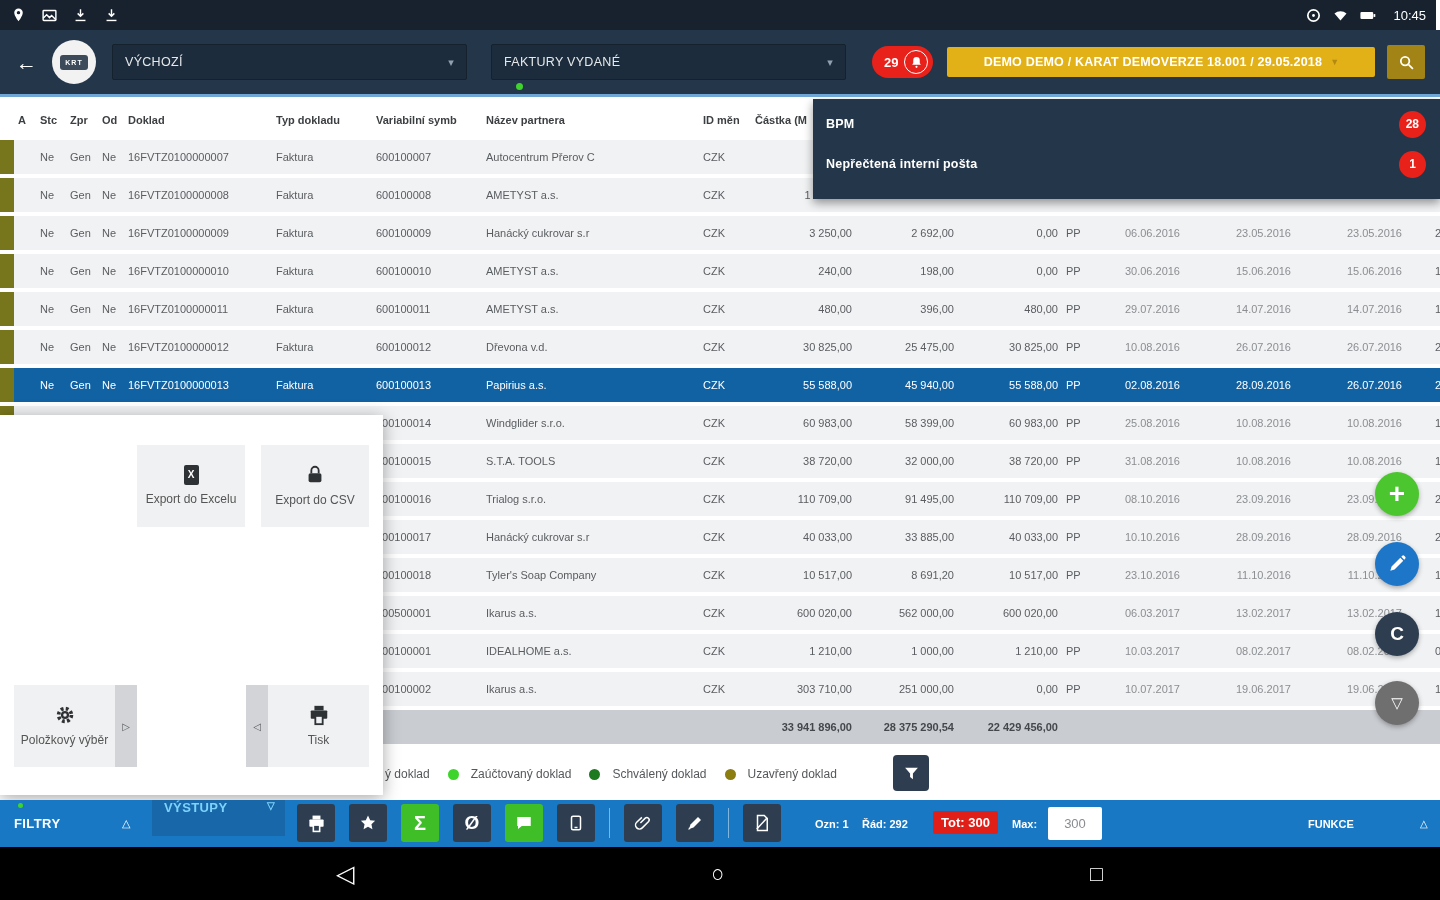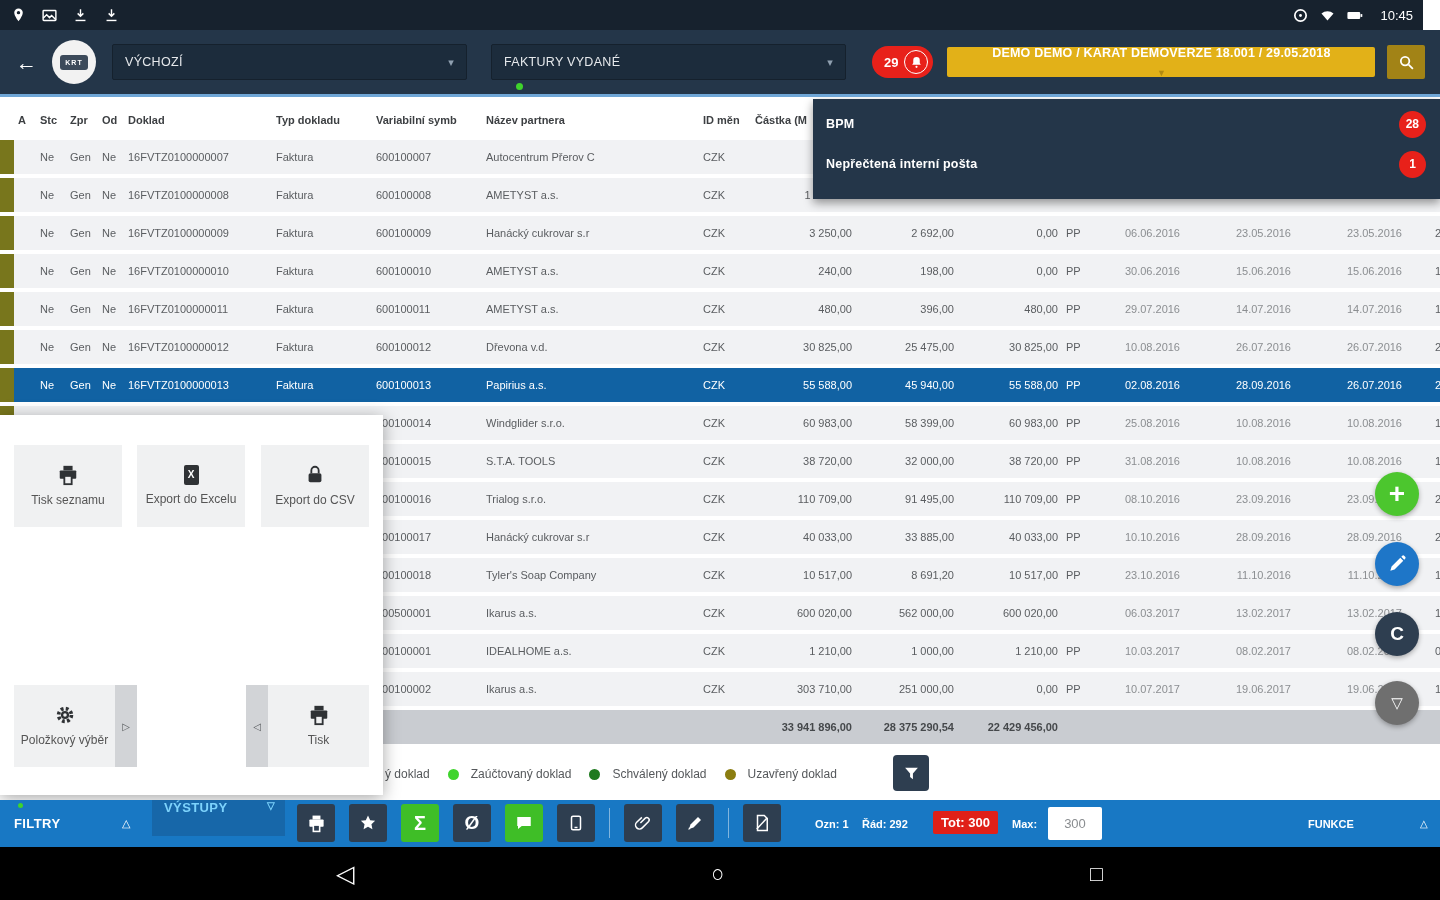--- a/index.html
+++ b/index.html
@@ -1,20 +1,20 @@
 <!DOCTYPE html>
 <html><head>
 <meta charset="utf-8">
 <style>
   * { margin:0; padding:0; box-sizing:border-box; }
   body { font-family:"Liberation Sans", sans-serif; background:#000; }
   .screen { position:relative; width:1440px; height:900px; background:#fff; overflow:hidden; }
 
   
-  .status-bar { position:absolute; top:0; left:0; right:17px; height:30px; background:#17222e;
+  .status-bar { position:absolute; top:0; left:0; right:4px; height:30px; background:#17222e;
     display:flex; align-items:center; padding:0 10px; z-index:40; }
   .sb-left { display:flex; align-items:center; gap:14px; }
   .sb-right { margin-left:auto; display:flex; align-items:center; gap:10px; }
   .sb-ic { width:17px; height:17px; display:flex; }
   .sb-time { color:#fff; font-size:13px; margin-left:2px; }
 
   
   .app-header { position:absolute; top:30px; left:0; right:0; height:67px; background:#243649;
     border-bottom:3px solid #6fa6d6; display:flex; align-items:center; padding-left:16px; z-index:40; }
   .back-arrow { width:24px; color:#fff; font-size:21px; line-height:1; }
@@ -27,21 +27,21 @@
   .hdr-select .chev { margin-left:auto; color:#8fa0b0; font-size:11px; }
   .sel1 { margin-left:16px; } .sel2 { margin-left:24px; position:relative; }
   .green-dot { position:absolute; left:24px; bottom:-11px; width:7px; height:7px; border-radius:50%; background:#3fd42c; }
   .notif-pill { margin-left:26px; height:32px; border-radius:16px; background:#e8211a; display:flex;
     align-items:center; padding:0 5px 0 12px; gap:6px; }
   .notif-pill .cnt { color:#fff; font-weight:bold; font-size:13px; }
   .bell-wrap { width:24px; height:24px; border:1.5px solid #fff; border-radius:50%;
     display:flex; align-items:center; justify-content:center; }
   .demo-banner { margin-left:14px; width:428px; height:30px; background:#e2b118; border-radius:2px;
     color:#fff; font-weight:bold; font-size:12.5px; display:flex; align-items:center; justify-content:center;
-    letter-spacing:.2px; gap:8px;flex-direction:column; }
+    letter-spacing:.2px; gap:8px; }
   .demo-banner .chev { color:#b28a10; font-size:9px; }
   .search-btn { margin-left:12px; width:38px; height:34px; background:#a28316; border-radius:2px;
     display:flex; align-items:center; justify-content:center; }
 
   
   .content { position:absolute; top:100px; left:0; right:0; bottom:100px; background:#fff; }
   .t-row { display:flex; align-items:center; font-size:11px; color:#5a5d60; }
   .t-head { height:40px; background:#fff; color:#3c3f42; font-weight:bold; }
   .marker { width:14px; height:34px; background:#78761c; margin-right:4px; flex:none; }
   .marker-sp { width:18px; flex:none; }
@@ -555,30 +555,20 @@
       <span class="lbl">BPM</span>
       <span class="notif-badge">28</span>
     </div>
     <div class="notif-row">
       <span class="lbl">Nepřečtená interní pošta</span>
       <span class="notif-badge">1</span>
     </div>
   </div>
 
   <div class="popup">
-    <div class="tile" style="left:14px;top:30px">
-      <span class="ticon">
-        <svg width="22" height="22" viewBox="0 0 24 24">
-            <path fill="currentColor" d="M7 2h10v5H7z"></path>
-            <rect x="3" y="7" width="18" height="9" rx="1" fill="currentColor"></rect>
-            <rect x="8" y="13" width="8" height="9" fill="#f0f1f2" stroke="currentColor" stroke-width="2"></rect>
-          </svg>
-      </span>
-      <span>Tisk seznamu</span>
-    </div>
     <div class="tile" style="left:137px;top:30px">
       <span class="ticon">
           <span class="xlx">X</span>
         </span>
       <span>Export do Excelu</span>
     </div>
     <div class="tile" style="left:261px;top:30px">
       <span class="ticon">
         <svg width="22" height="22" viewBox="0 0 24 24">
             <rect x="5" y="10" width="14" height="10" rx="2" fill="currentColor"></rect>

